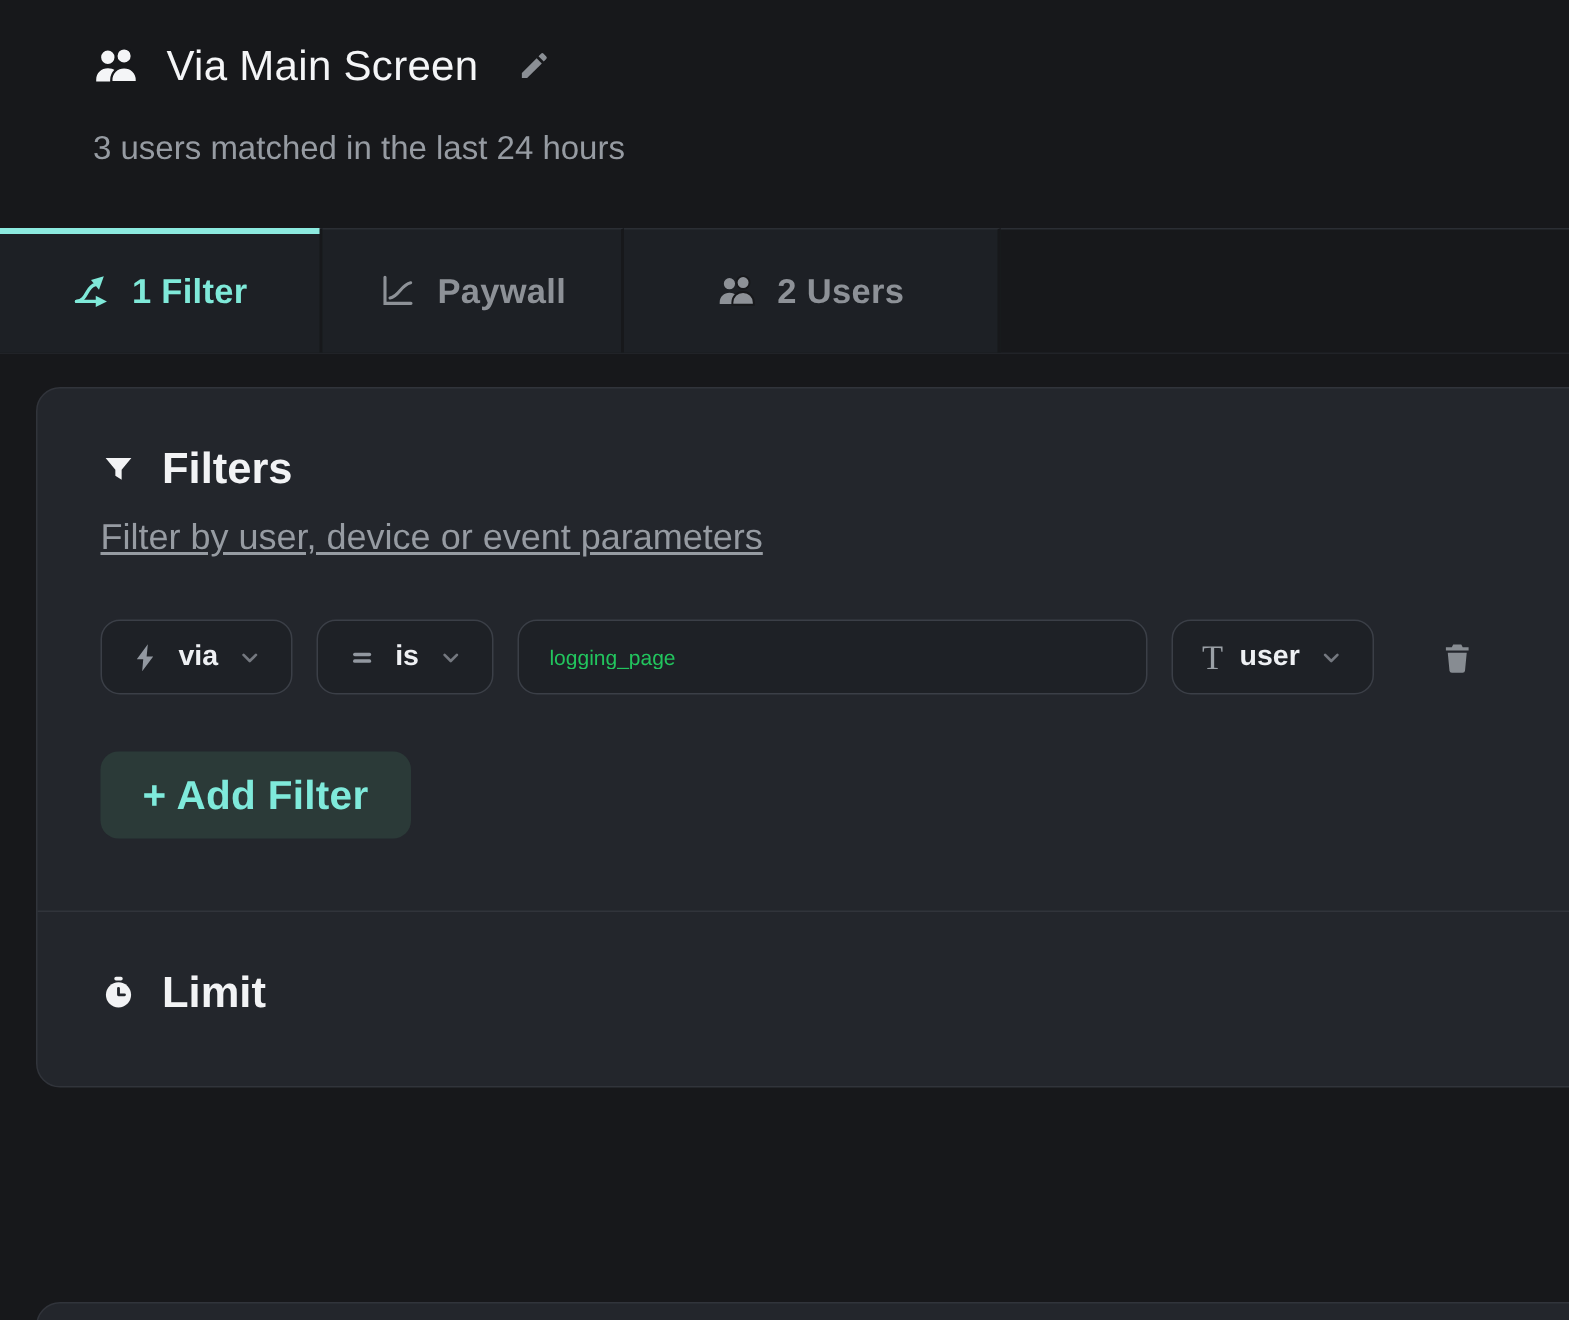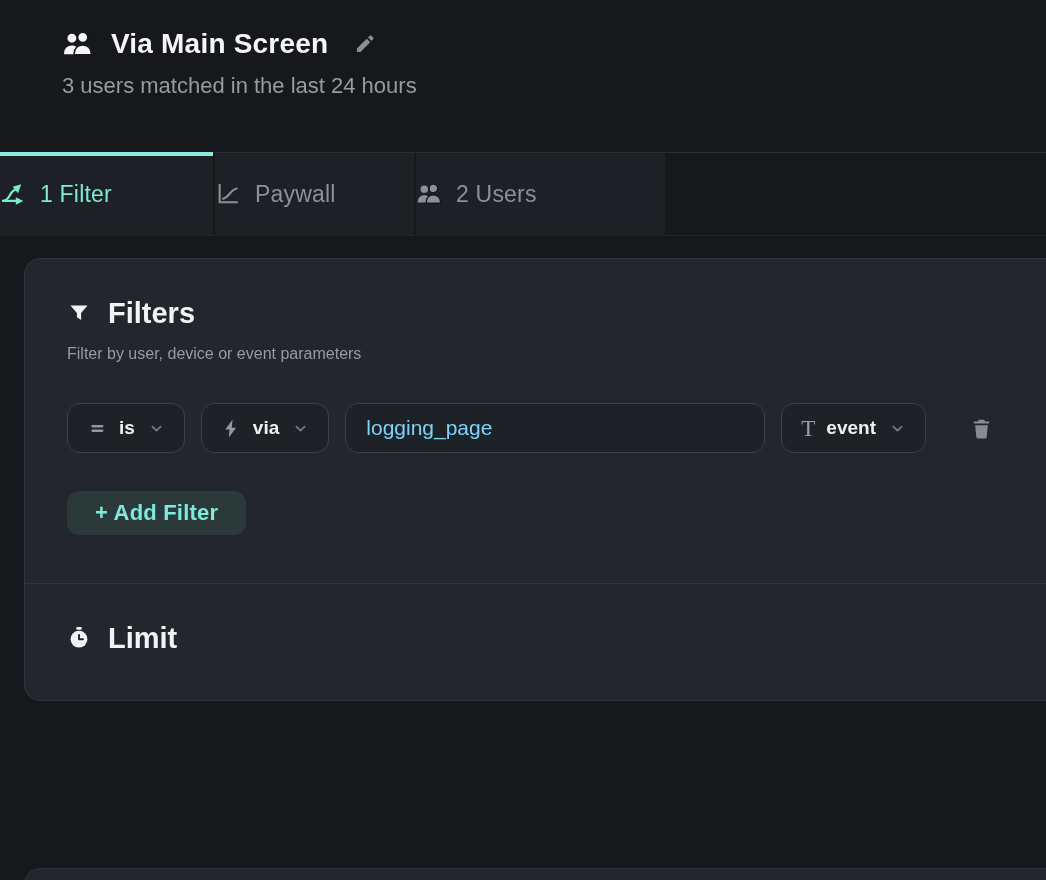--- a/index.html
+++ b/index.html
@@ -8,68 +8,68 @@
     font-family:"Liberation Sans", sans-serif;
     -webkit-font-smoothing:antialiased;
   }
   svg{display:block;}
   button{font-family:inherit;cursor:pointer;}
 
   
   .header{padding:28px 0 0 62px;}
   .title-row{display:flex;align-items:center;gap:18px;}
   .header-users-icon{width:31px;height:28px;color:#f4f5f7;}
-  .page-title{margin:0;font-size:28px;font-weight:700;color:#f4f5f7;letter-spacing:.2px;text-align:right;}
+  .page-title{margin:0;font-size:28px;font-weight:400;color:#f4f5f7;letter-spacing:.2px;text-align:right;}
   .edit-btn{background:none;border:none;padding:2px;margin-left:6px;color:#8b8f95;}
   .edit-btn svg{width:22px;height:22px;}
-  .page-subtitle{margin:13px 0 0 0;font-size:22px;color:#969ba2;}
+  .page-subtitle{margin:26px 0 0 0;font-size:22px;color:#969ba2;}
 
   
   .tabs{position:absolute;top:152px;left:0;width:100%;height:83px;display:flex;
         border-bottom:1px solid #212328;}
-  .tab{position:relative;box-sizing:border-box;display:flex;align-items:center;justify-content:flex-start;
+  .tab{position:relative;box-sizing:border-box;display:flex;align-items:center;justify-content:center;
        gap:14px;background:#1d2025;border:none;border-top:1px solid #2b2e34;border-right:2px solid #17181b;
-       color:#8d9197;font-size:23px;font-weight:400;letter-spacing:.2px;}
+       color:#8d9197;font-size:23px;font-weight:700;letter-spacing:.2px;}
   .tab svg{width:26px;height:26px;flex:none;}
   .tab.active{color:#7fe9d9;}
   .tab.active::before{content:"";position:absolute;top:-1px;left:0;right:0;height:4px;background:#8ceadf;}
   .tab-filler{flex:1;border-top:1px solid #2b2e34;background:transparent;}
 
   
   .card{position:absolute;left:24px;width:1060px;background:#23262c;
         border:1px solid #31343b;border-radius:16px;box-sizing:border-box;}
   .card.main{top:258px;}
   .card.next{top:868px;height:70px;}
 
   .section{padding:38px 42px 48px 42px;}
   .section + .section{border-top:1px solid #31343b;padding-bottom:46px;}
   .section-heading{display:flex;align-items:center;gap:17px;height:32px;}
   .section-heading svg{width:24px;height:24px;color:#f2f3f5;flex:none;}
   .section-title{margin:0;font-size:29px;font-weight:700;color:#f2f3f5;}
-  .section-subtitle{margin:16px 0 0 0;font-size:16px;color:#969ba2;}
+  .section-subtitle{margin:16px 0 0 0;font-size:24px;color:#969ba2;text-decoration:underline;}
 
   
   .filter-row{display:flex;align-items:center;gap:16px;margin-top:40px;}
   .chip{display:flex;align-items:center;gap:11px;height:50px;padding:0 19px;box-sizing:border-box;
         background:#1e2126;border:1px solid #3b3f47;border-radius:13px;
         color:#eef0f3;font-size:19px;font-weight:600;}
   .chip .lead-icon{color:#9298a0;}
   .chip .lead-icon svg{width:21px;height:21px;}
   .chip .chev{color:#74787f;margin-left:2px;}
   .chip .chev svg{width:17px;height:17px;}
   .t-glyph{font-family:"Liberation Serif", serif;font-size:23px;font-weight:500;color:#9aa0a6;line-height:1;}
   .value-input{width:420px;height:50px;box-sizing:border-box;padding:0 20px;
         background:#1e2126;border:1px solid #3b3f47;border-radius:13px;
-        color:#7dd3fc;font-size:21px;font-weight:500;outline:none;}
+        color:#22c55e;font-size:14px;font-weight:500;outline:none;}
   .trash-btn{margin-left:24px;background:none;border:none;padding:4px;color:#878c92;}
   .trash-btn svg{width:23px;height:23px;}
 
-  .add-btn{display:inline-block;margin-top:38px;height:44px;padding:0 28px;
+  .add-btn{display:inline-block;margin-top:38px;height:58px;padding:0 28px;
         background:#2b3a38;border:none;border-radius:12px;
-        color:#7feadb;font-size:22px;font-weight:700;letter-spacing:.2px;}
+        color:#7feadb;font-size:27px;font-weight:700;letter-spacing:.2px;}
 
   .defs{position:absolute;width:0;height:0;overflow:hidden;}
 </style>
 </head>
 <body>
 
 <svg class="defs" aria-hidden="true">
   <defs>
     <symbol id="sym-users" viewBox="0 0 32 28">
       <path fill="currentColor" d="M10.2 3.4a4.6 4.6 0 1 1 0 9.2 4.6 4.6 0 0 1 0-9.2z
@@ -167,50 +167,50 @@
           <use href="#sym-funnel"></use>
         </svg>
       <h2 class="section-title">Filters</h2>
     </div>
     <p class="section-subtitle">Filter by user, device or event parameters</p>
 
     <div class="filter-row">
       <button class="chip">
         <span class="lead-icon">
             <svg>
+              <use href="#sym-lightning"></use>
+            </svg>
+          </span>
+        <span>via</span>
+        <span class="chev">
+            <svg>
+              <use href="#sym-chevron"></use>
+            </svg>
+          </span>
+      </button>
+
+      <button class="chip">
+        <span class="lead-icon">
+            <svg>
               <use href="#sym-equals"></use>
             </svg>
           </span>
         <span>is</span>
         <span class="chev">
             <svg>
               <use href="#sym-chevron"></use>
             </svg>
           </span>
       </button>
 
-      <button class="chip">
-        <span class="lead-icon">
-            <svg>
-              <use href="#sym-lightning"></use>
-            </svg>
-          </span>
-        <span>via</span>
-        <span class="chev">
-            <svg>
-              <use href="#sym-chevron"></use>
-            </svg>
-          </span>
-      </button>
-
       <input class="value-input" type="text" value="logging_page" style="">
 
       <button class="chip">
         <span class="t-glyph">T</span>
-        <span>event</span>
+        <span>user</span>
         <span class="chev">
             <svg>
               <use href="#sym-chevron"></use>
             </svg>
           </span>
       </button>
 
       <button class="trash-btn">
         <svg>
             <use href="#sym-trash"></use>

